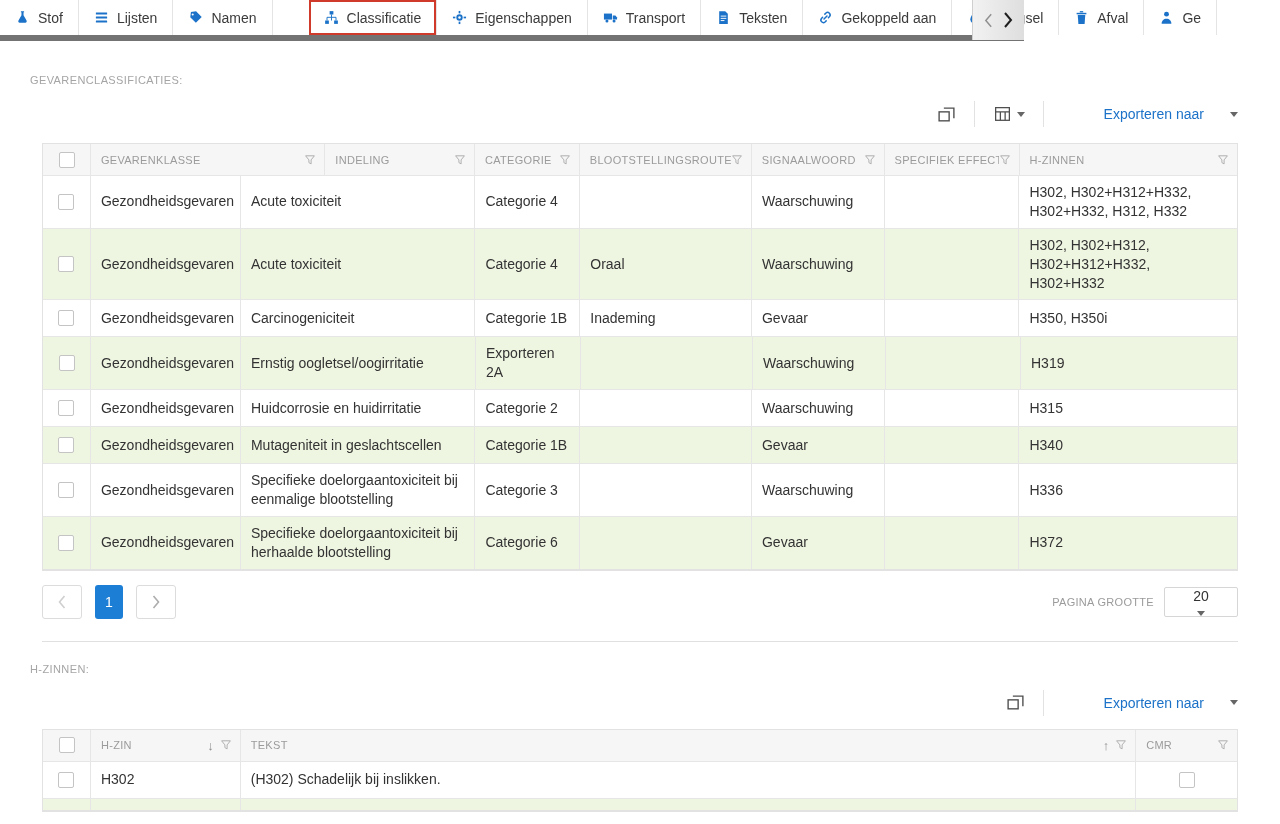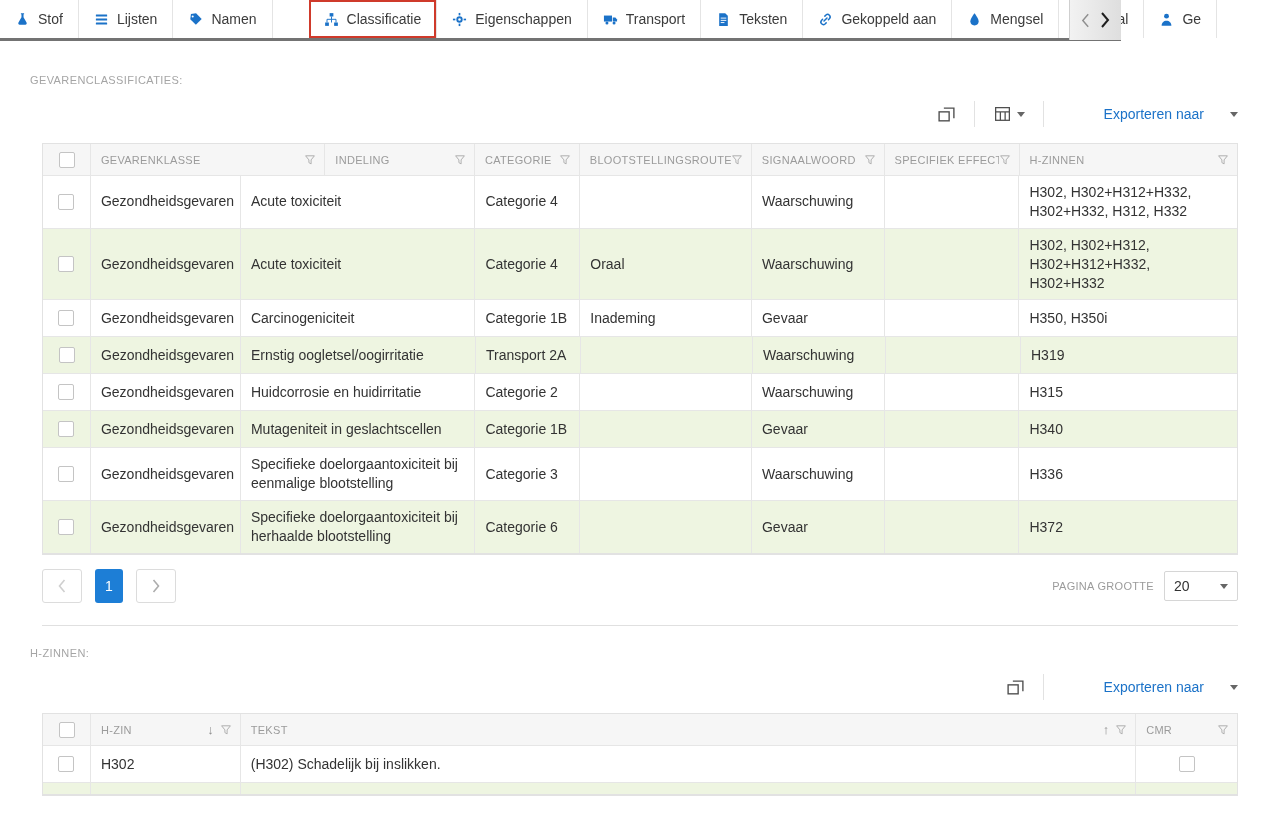--- a/index.html
+++ b/index.html
@@ -1,20 +1,20 @@
 <!DOCTYPE html>
 <html><head>
 <meta charset="utf-8">
 <style>
   * { box-sizing: border-box; margin: 0; padding: 0; }
   html,body { width:1280px; height:824px; overflow:hidden; background:#fff;
     font-family:"Liberation Sans", sans-serif; color:#333; }
 
   
-  .tabbar { position:relative; display:flex; height:41px; border-bottom:3px solid #737373; width:1121px; }
+  .tabbar { position:relative; display:flex; height:41px; border-bottom:6px solid #737373; width:1024px; }
   .tab { flex:none; display:flex; align-items:center; gap:8px; padding:0 15px;
     border-right:1px solid #e4e4e4; font-size:14px; color:#3b3b3b; cursor:pointer; white-space:nowrap; }
   .tab.active { box-shadow: inset 0 0 0 2px #cf3a2b; margin-left: 36px; }
   .tab .icon { display:flex; align-items:center; }
   .nav-arrows { position:absolute; right:0; top:0; width:52px; height:40px; display:flex;
     align-items:center; justify-content:space-evenly;
     background:linear-gradient(to right,#f2f2f2,#dedede); border-left:1px solid #cfcfcf; }
 
   
   main { padding:0 42px; }
@@ -54,21 +54,21 @@
   
   .pager-row { margin-top:14px; display:flex; justify-content:space-between; align-items:center; width:1196px; }
   .pager { display:flex; gap:13px; align-items:center; }
   .pg-btn { width:40px; height:34px; border:1px solid #dcdcdc; background:#fff; border-radius:3px;
     display:flex; align-items:center; justify-content:center; cursor:pointer; }
   .pg-num { width:28px; height:34px; border:none; border-radius:3px; background:#1d7ed6; color:#fff;
     font-size:14px; cursor:pointer; font-family:"Liberation Sans",sans-serif; }
   .page-size { display:flex; align-items:center; gap:10px; }
   .page-size .ps-label { font-size:11px; color:#9b9b9b; letter-spacing:.3px; }
   .ps-dd { width:74px; height:30px; border:1px solid #d6d6d6; border-radius:2px; display:flex;
-    align-items:center; justify-content:space-between; padding:0 9px; cursor:pointer; font-size:14px; color:#333; }
+    align-items:center; justify-content:space-between; padding:0 9px; cursor:pointer; font-size:14px; color:#333;flex-direction:column; }
 </style>
 </head>
 <body>
 
 <header class="tabbar" id="tabbar">
 
   <div class="tab">
       <span class="icon" style="display: flex;">
         <svg viewBox="0 0 16 16" width="15" height="15">
           <path fill="#1b72c8" d="M6.3 1.2h3.4v1.3h-.6v3.2l3.2 5.6c.6 1-.1 2.3-1.3 2.3H5c-1.2 0-1.9-1.3-1.3-2.3l3.2-5.6V2.5h-.6z"></path>
@@ -402,21 +402,21 @@
           <div class="tcell bcell center" style="width: 48px;">
             <span class="cb"></span>
           </div>
           <div class="tcell bcell" style="width: 150px;">
             <span class="ctext">Gezondheidsgevaren</span>
           </div>
           <div class="tcell bcell" style="width: 235px;">
             <span class="ctext">Ernstig oogletsel/oogirritatie</span>
           </div>
           <div class="tcell bcell" style="width: 105px;">
-            <span class="ctext">Transport 2A</span>
+            <span class="ctext">Exporteren 2A</span>
           </div>
           <div class="tcell bcell" style="width: 172px;">
             <span class="ctext"></span>
           </div>
           <div class="tcell bcell" style="width: 133px;">
             <span class="ctext">Waarschuwing</span>
           </div>
           <div class="tcell bcell" style="width: 135px;">
             <span class="ctext"></span>
           </div>

